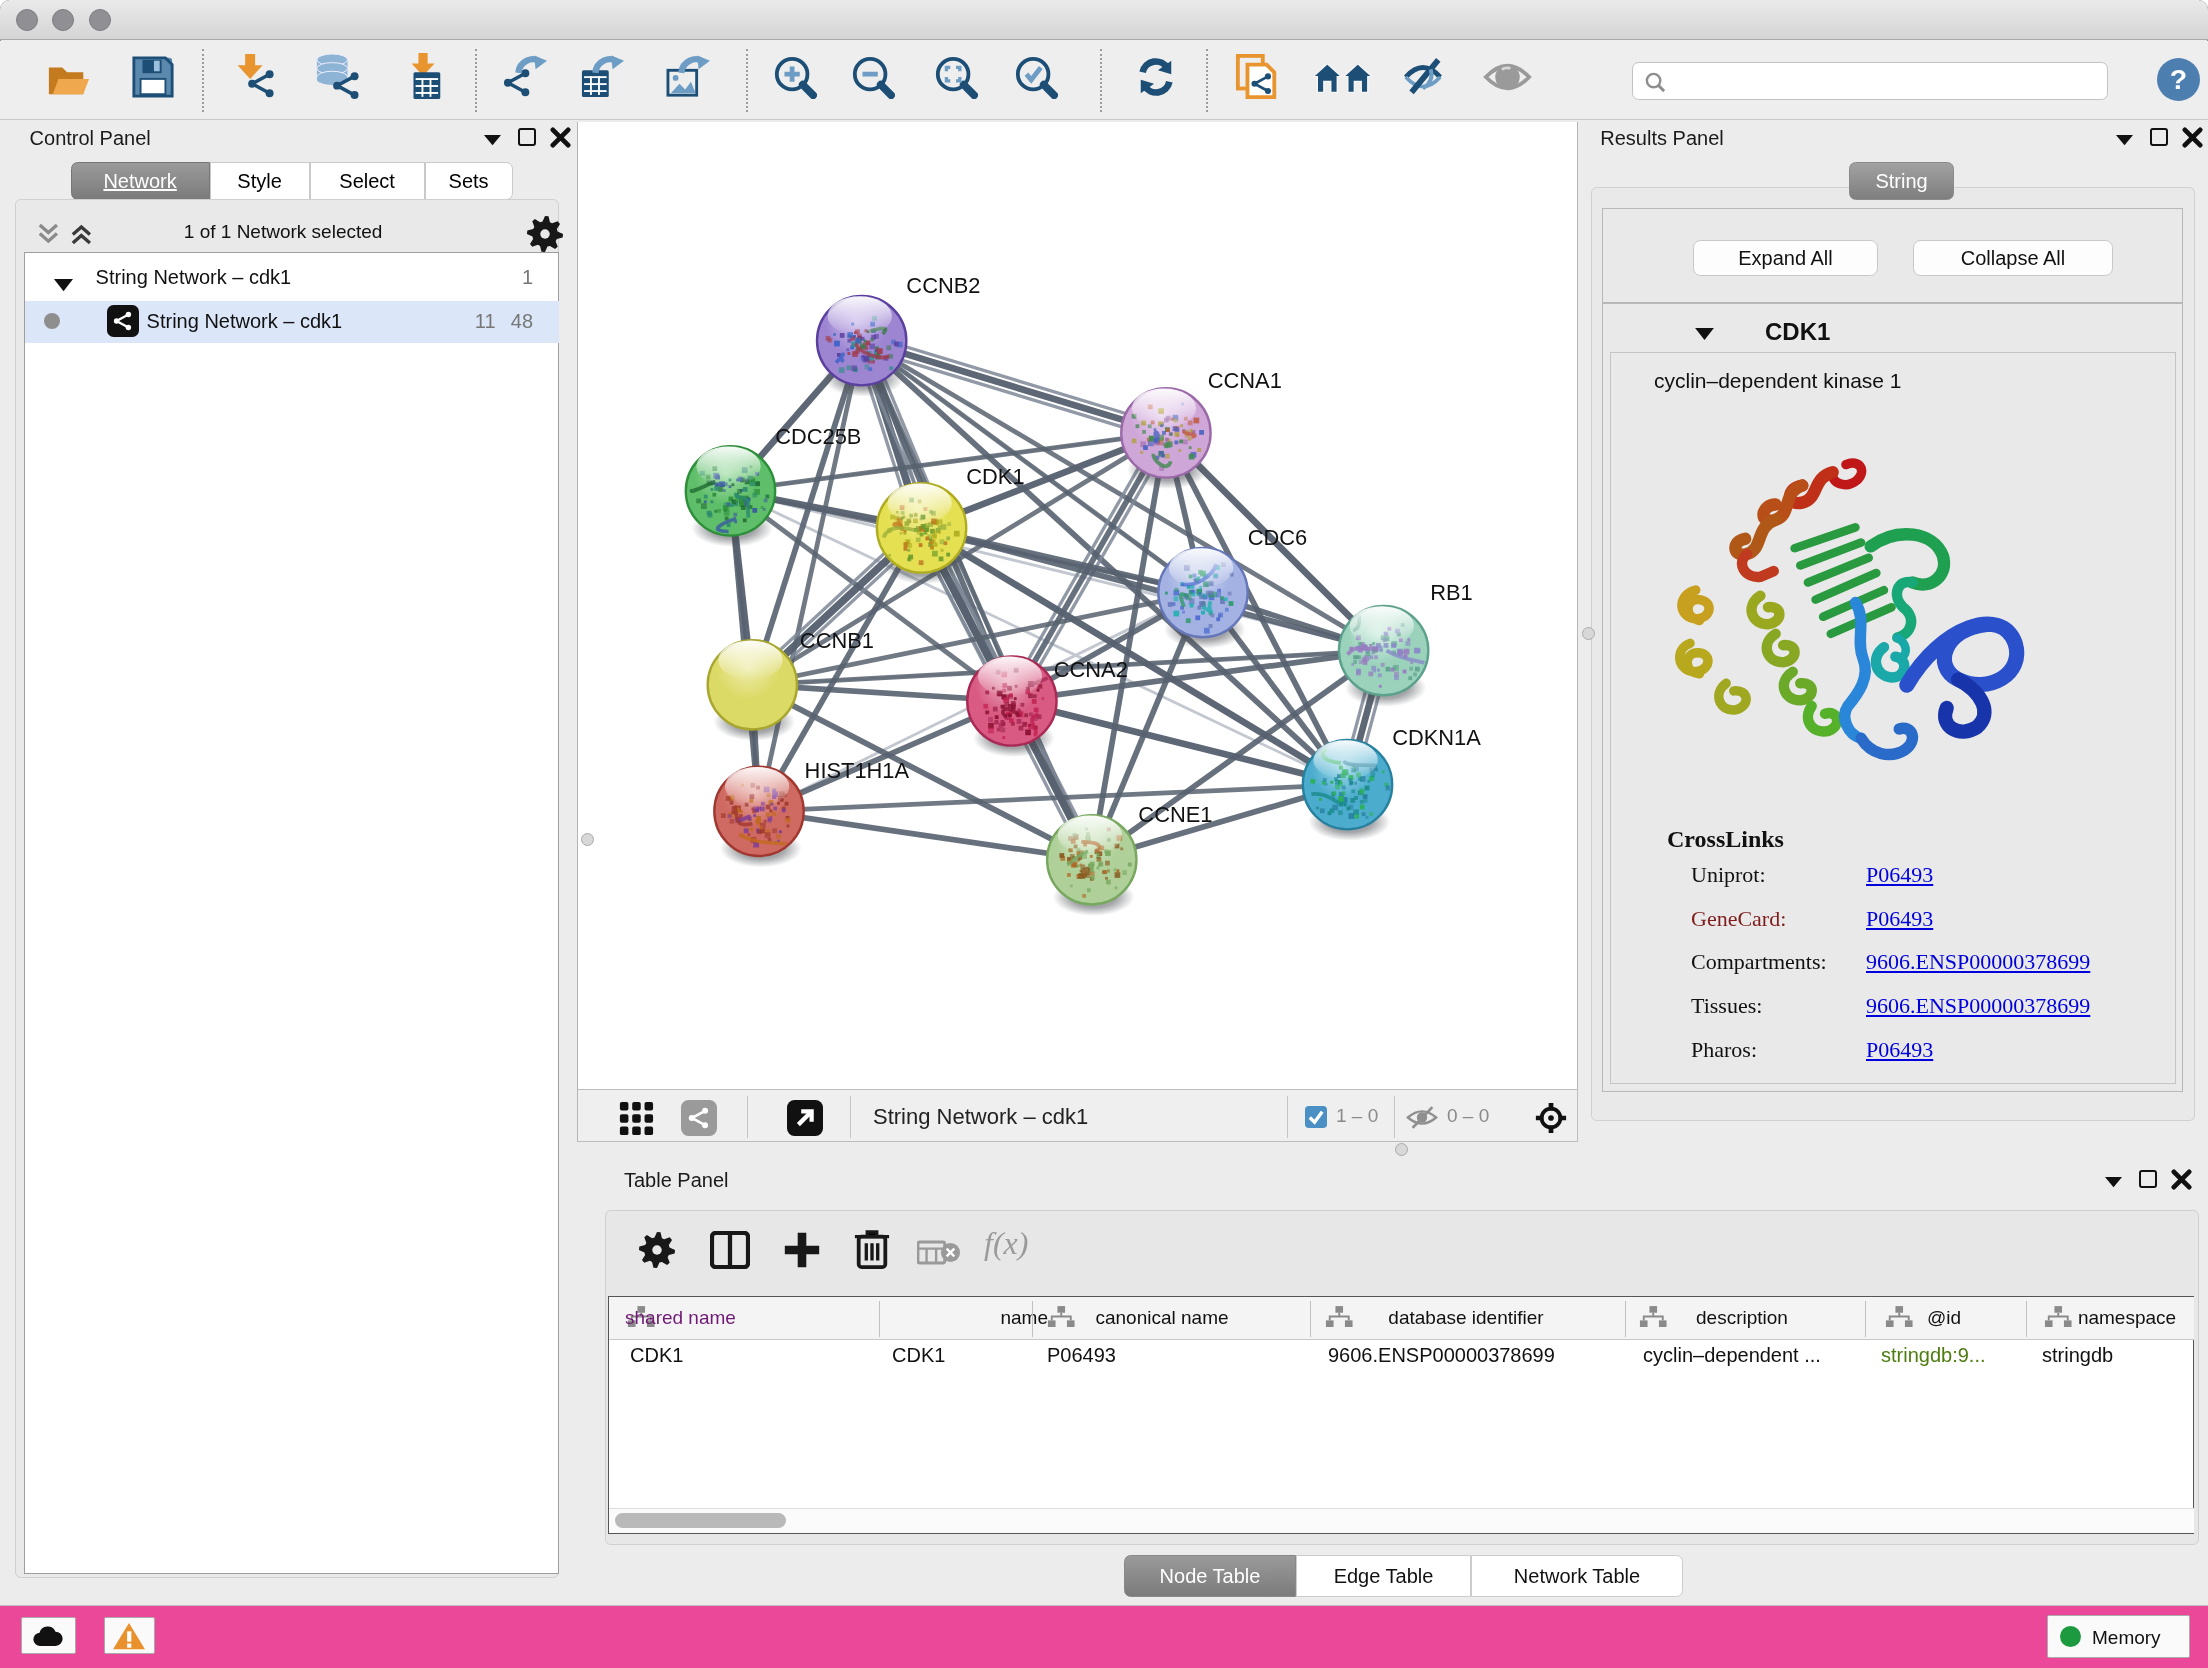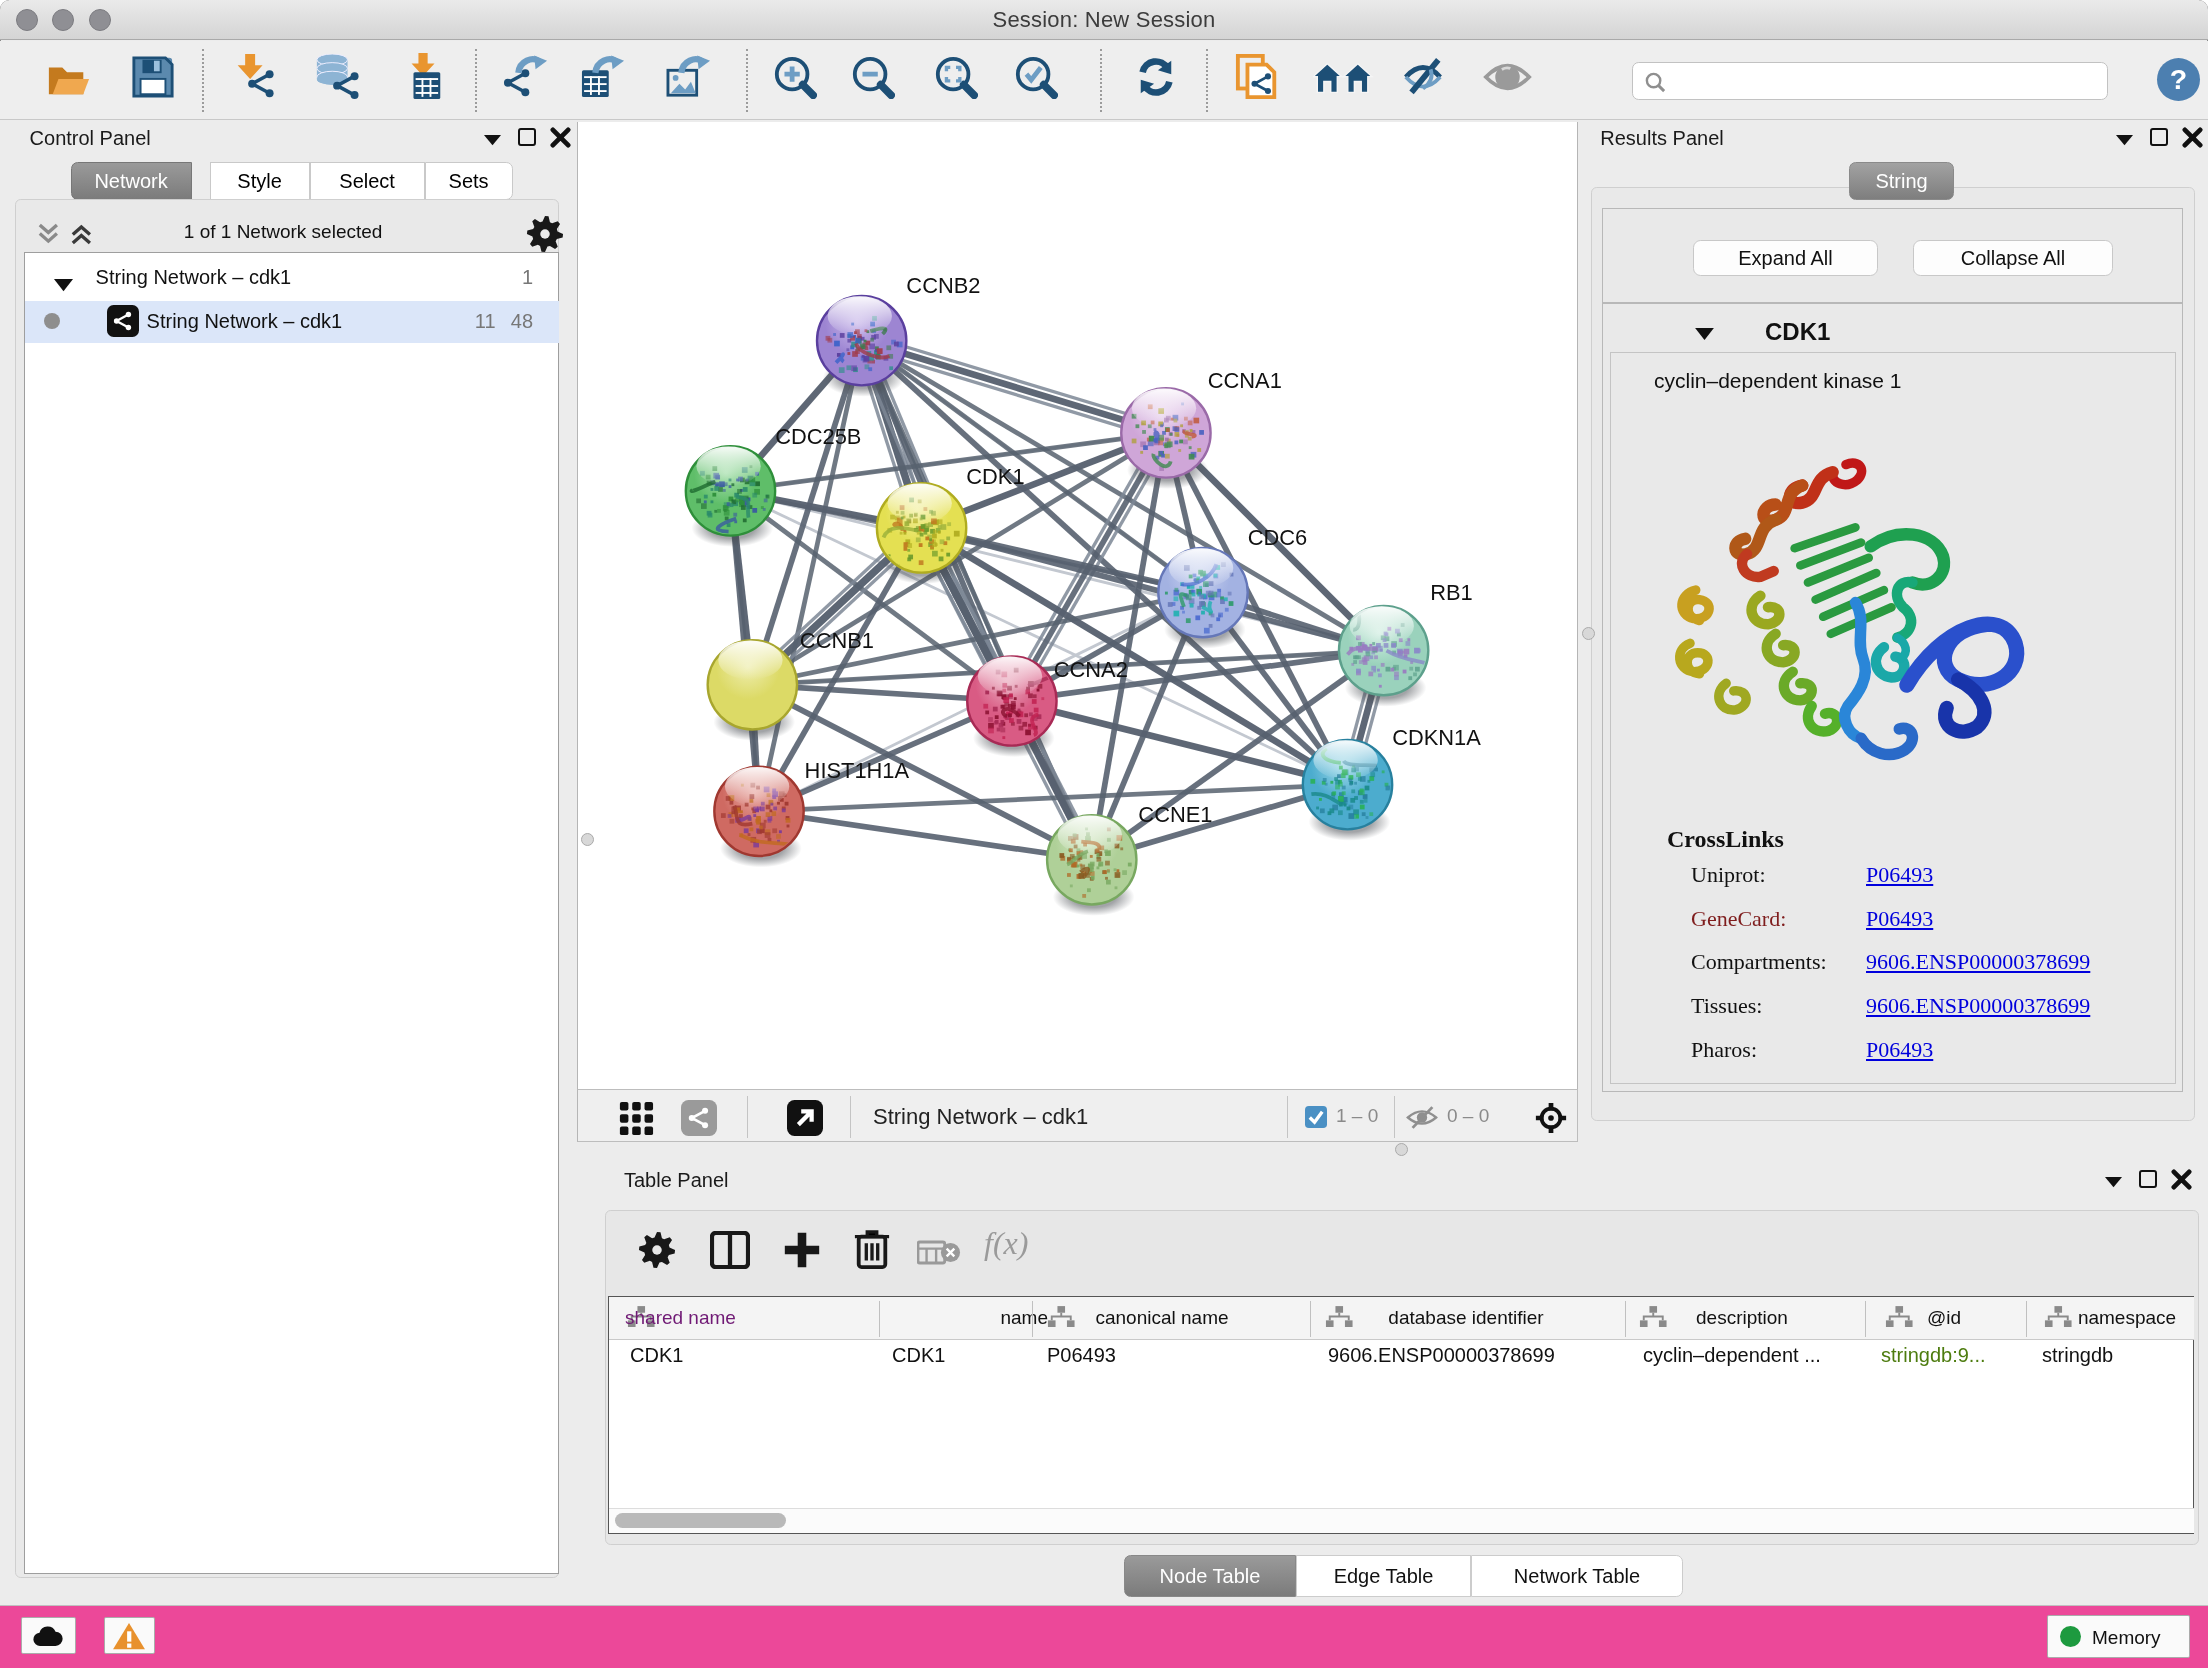--- a/index.html
+++ b/index.html
@@ -33,21 +33,20 @@
 .sbtn{background:#fafafa;border:1px solid #ababab;border-radius:1.9px}
 a.link{color:#0000dd;text-decoration:underline}
 .serif{font-family:"Liberation Serif",serif}
 </style></head>
 <body>
 <div id="win">
 <div id="titlebar" class="abs">
       <div class="abs tl" style="left:16px"></div>
       <div class="abs tl" style="left:52px"></div>
       <div class="abs tl" style="left:89px"></div>
-      <div id="title" class="abs">Session: New Session</div>
     </div>
 <div id="toolbar" class="abs">
       <div class="abs sep" style="left:202px"></div>
       <div class="abs sep" style="left:475px"></div>
       <div class="abs sep" style="left:746px"></div>
       <div class="abs sep" style="left:1100px"></div>
       <div class="abs sep" style="left:1206px"></div>
       <svg class="abs ticon" style="left:45px;top:17px" width="46" height="44" viewBox="0 0 48 46">
         <path d="M4 10 L18 10 L23 15 L40 15 L40 38 L4 38 Z" fill="#c47a1e"></path>
         <path d="M8 38 L14 22 L46 22 L40 38 Z" fill="#f0a84f"></path>
@@ -171,21 +170,21 @@
 <div id="cp" class="abs">
       <div class="abs ptitle" style="left:22px;top:4.8px">Control Panel</div>
       <svg class="abs" style="left:474px;top:10.5px" width="21" height="13.3" viewBox="0 0 22 14">
         <path d="M2 2 L20 2 L11 13 Z" fill="#111"></path>
       </svg>
       <div class="abs" style="left:510px;top:5.7px;width:18px;height:18px;border:2.4px solid #111;border-radius:2.9px"></div>
       <svg class="abs" style="left:542px;top:4.8px" width="21" height="21" viewBox="0 0 22 22">
         <path d="M3 3 L19 19 M19 3 L3 19" stroke="#111" stroke-width="5" stroke-linecap="round"></path>
       </svg>
       <div class="abs" style="left:0;top:40px;width:561px">
-        <div class="tab tabsel" style="left:63px;width:121px;border-radius:6.7px 0 0 6.7px;">Network</div>
+        <div class="tab tabsel" style="left:63px;width:139px;border-radius:6.7px 0 0 6.7px;text-decoration:underline;">Network</div>
         <div class="tab" style="left:202px;width:100px;">Style</div>
         <div class="tab" style="left:302px;width:115px;">Select</div>
         <div class="tab" style="left:417px;width:88px;border-radius:0 6.7px 6.7px 0;">Sets</div>
       </div>
       <div class="abs" style="left:7.6px;top:77px;width:544px;height:1379px;background:#e9e9e9;border:1px solid #cfcfcf;border-radius:5.7px"></div>
       <svg class="abs" style="left:28.5px;top:100px" width="28.5" height="25" viewBox="0 0 30 26">
         <path d="M4 3 L13 11 L22 3 M4 12 L13 20 L22 12" stroke="#8a8a8a" stroke-width="3.5" fill="none"></path>
       </svg>
       <svg class="abs" style="left:61px;top:100px" width="28.5" height="25" viewBox="0 0 30 26">
         <path d="M4 22 L13 14 L22 22 M4 13 L13 5 L22 13" stroke="#3a3a3a" stroke-width="3.5" fill="none"></path>

